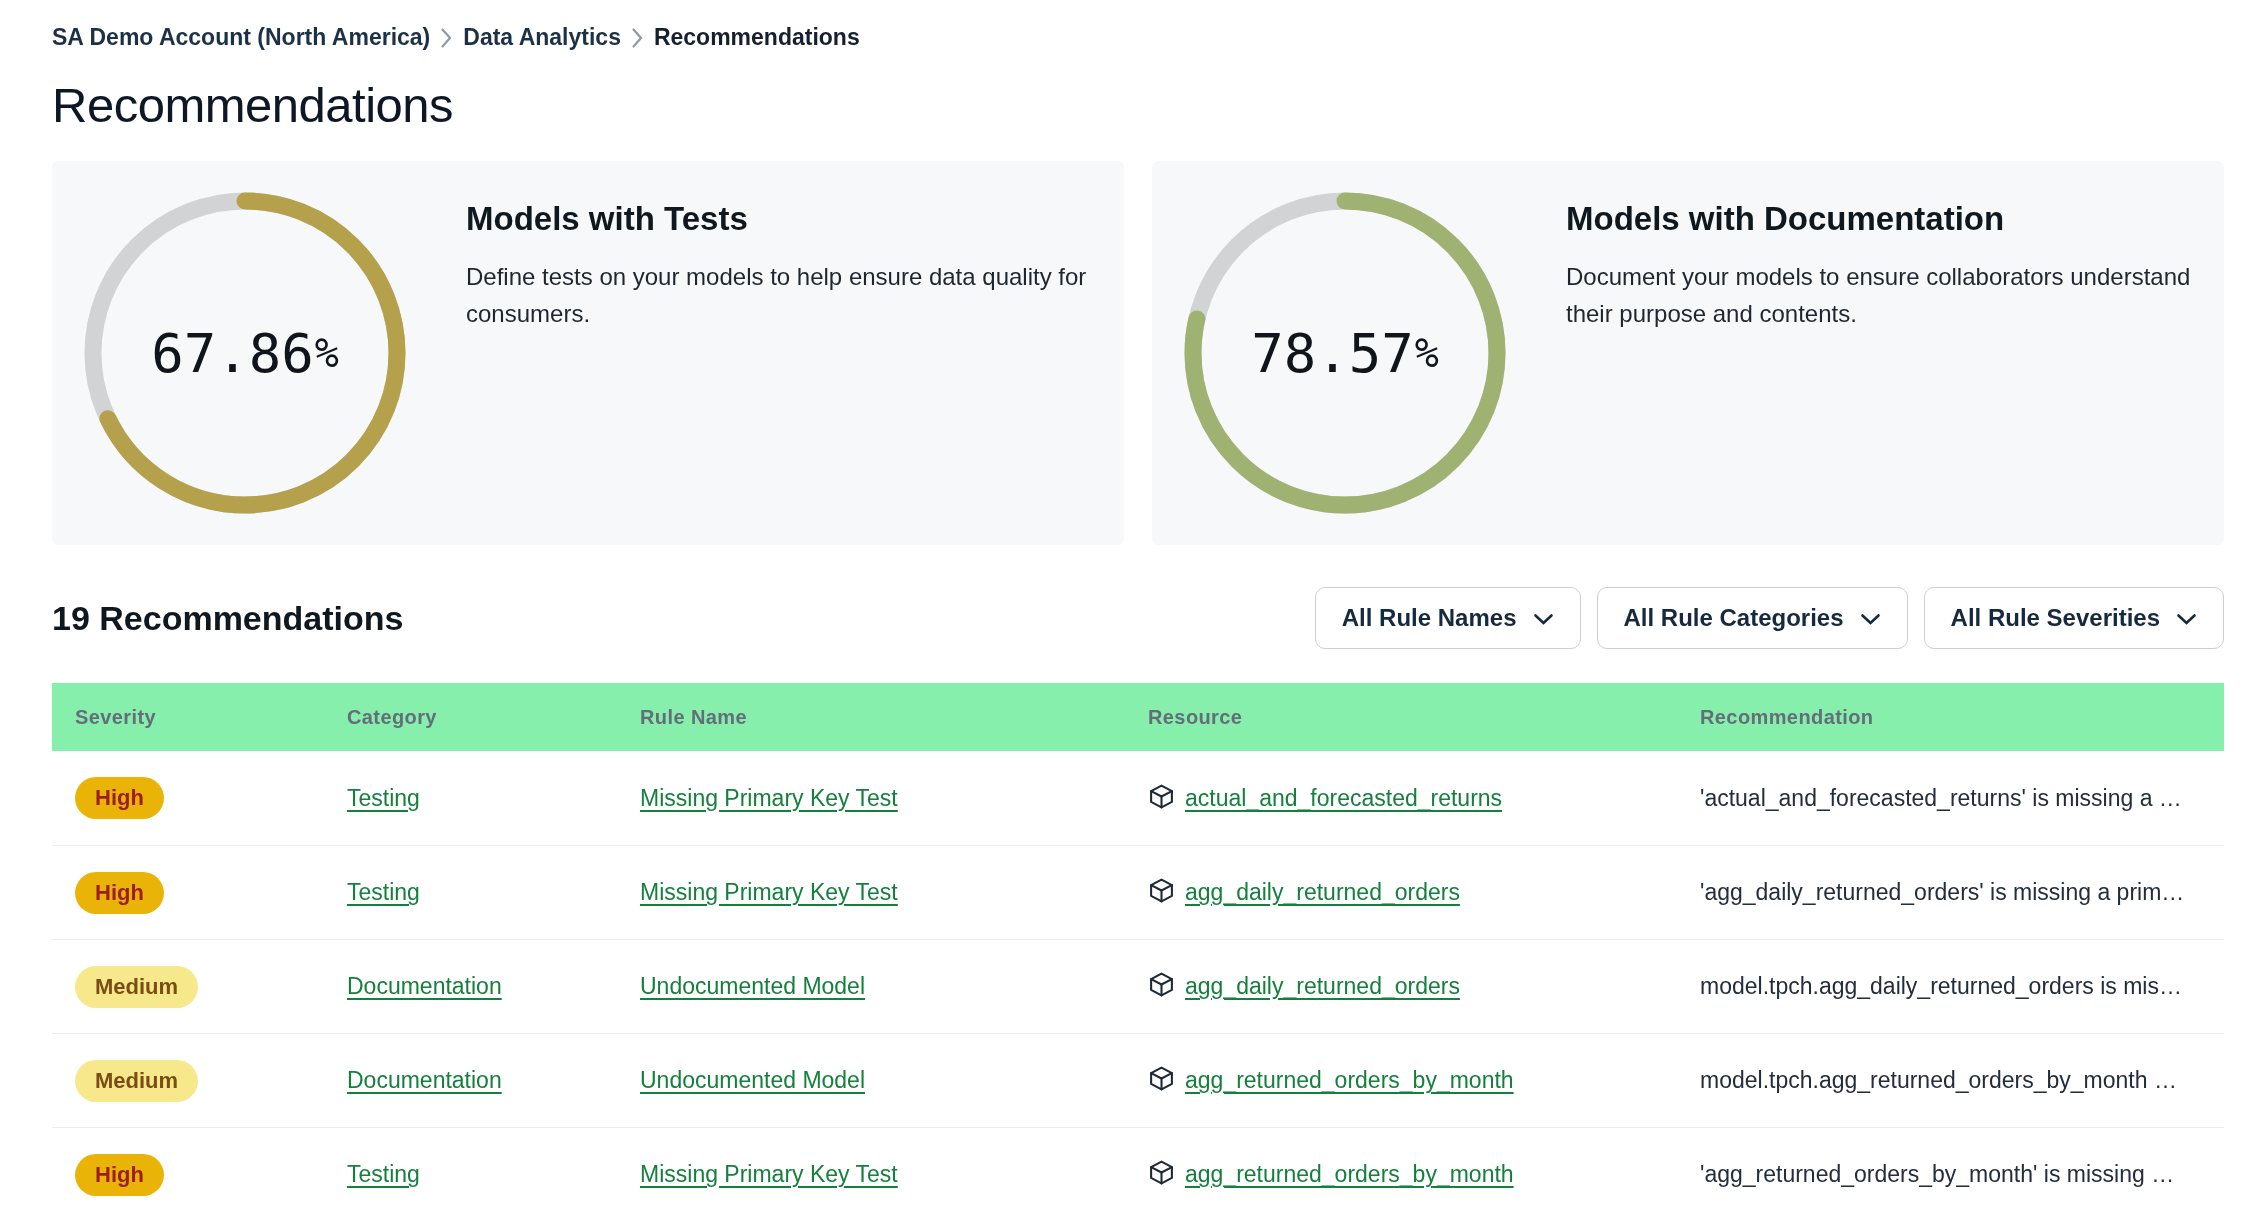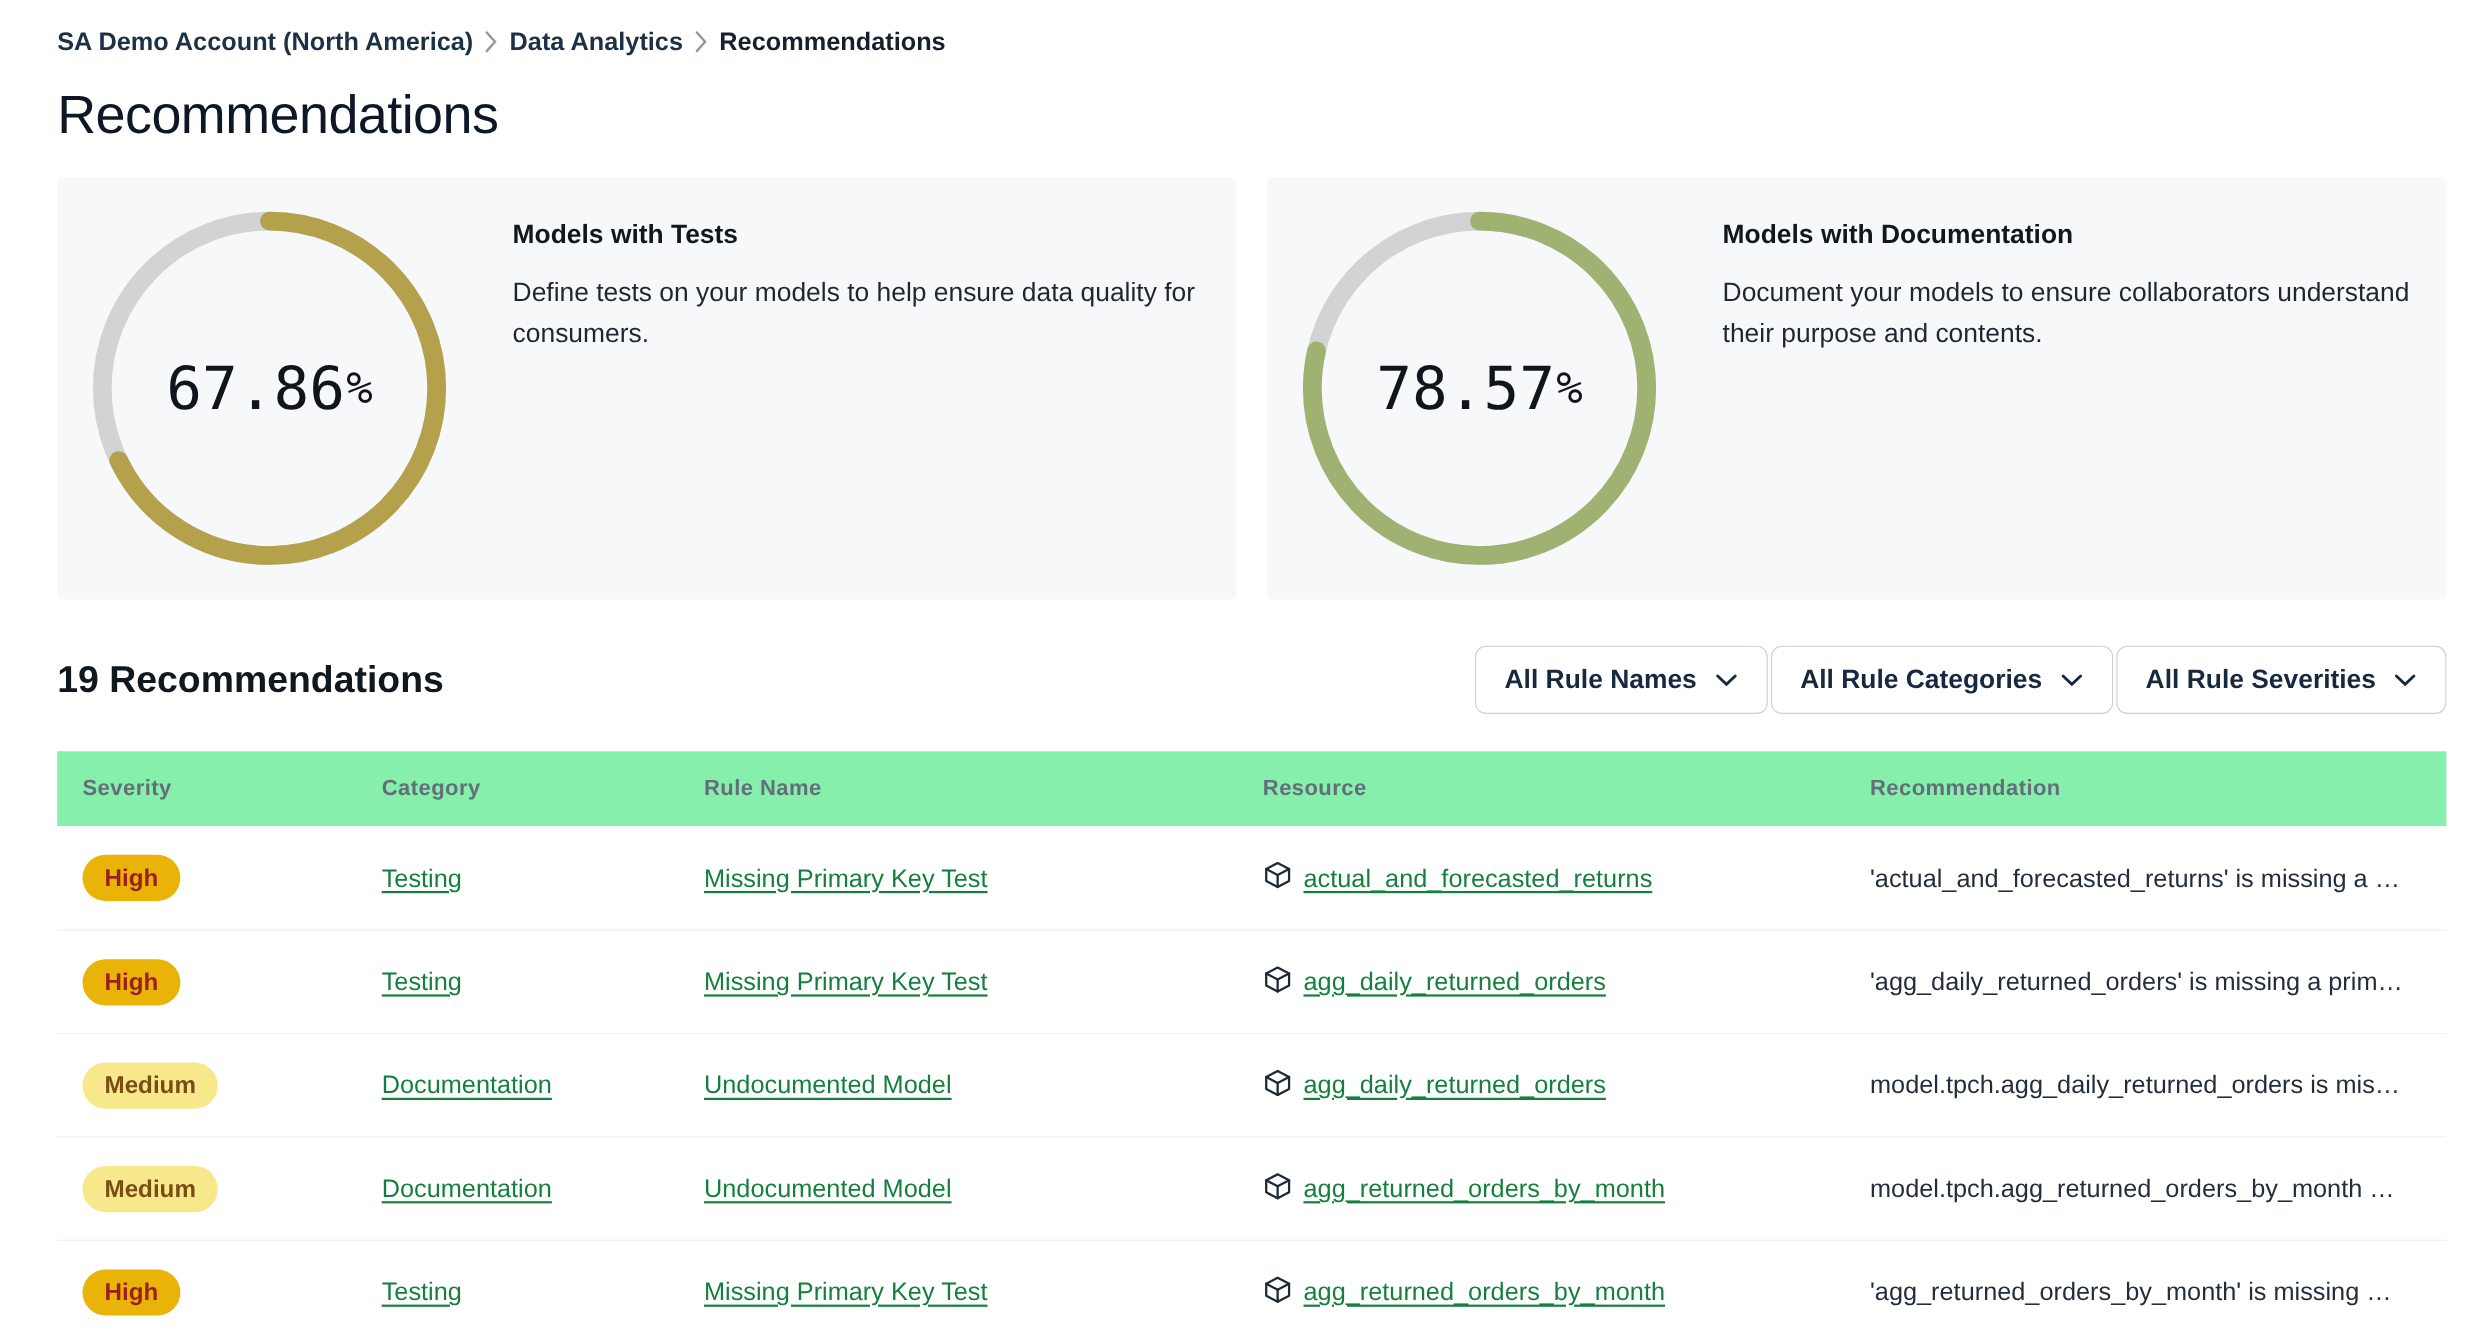--- a/index.html
+++ b/index.html
@@ -20,27 +20,27 @@
   .cards { display:flex; gap:28px; margin:28px 24px 0 52px; }
   .card { flex:1; background:#f7f8f9; border-radius:6px; height:384px; padding:27px 30px 27px 28px;
     display:flex; align-items:flex-start; }
   .donut-wrap { position:relative; width:330px; height:330px; flex-shrink:0; }
   .donut-wrap svg { display:block; }
   .donut-label { position:absolute; inset:0; display:flex; align-items:center; justify-content:center;
     font-family:"DejaVu Sans Mono", monospace; color:#10151c; }
   .donut-num { font-size:54px; }
   .donut-pct { font-size:40px; margin-left:1px; }
   .card-text { margin-left:56px; padding-top:12px; }
-  .card-title { font-size:24px; font-weight:700; color:#10181f; margin-bottom:20px; }
+  .card-title { font-size:33px; font-weight:700; color:#10181f; margin-bottom:20px; }
   .card-desc { font-size:24px; color:#1e2630; line-height:37px; max-width:655px; }
 
   
   .list-header { display:flex; align-items:center; justify-content:space-between; margin:42px 24px 0 52px; }
   .list-count { font-size:34px; font-weight:700; color:#10181f; }
-  .filters { display:flex; gap:3px; }
+  .filters { display:flex; gap:16px; }
   .filter-btn { display:flex; align-items:center; gap:16px; height:62px; padding:0 26px;
     background:#ffffff; border:1px solid #c9d0d7; border-radius:10px;
     font-family:"Liberation Sans", sans-serif; font-size:24px; font-weight:700; color:#16293f; cursor:pointer; }
 
   
   .table { margin:34px 24px 0 52px; }
   .trow { display:grid; grid-template-columns:272px 293px 508px 552px 1fr;
     padding-left:23px; align-items:center; }
   .thead { height:68px; background:#86efac; color:#646e7a; font-size:20px; font-weight:700; letter-spacing:0.4px; }
   .tbody .trow { height:94px; background:#ffffff; border-top:1px solid #eceef0; }

